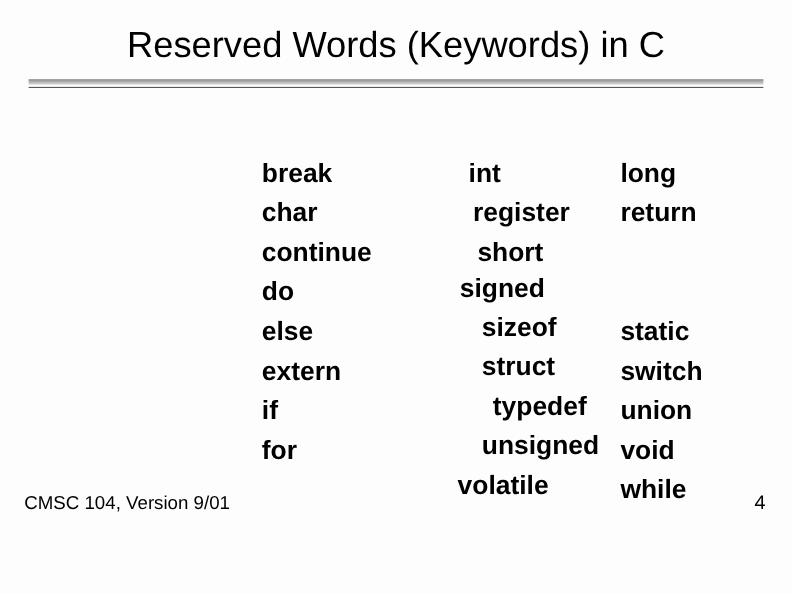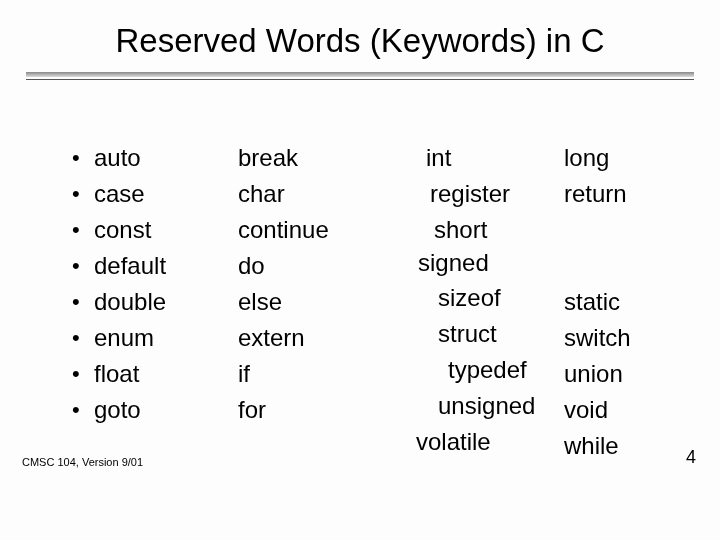--- a/index.html
+++ b/index.html
@@ -10,22 +10,22 @@
   .rule .bar { height: 5px; background: linear-gradient(to bottom, #888 0%, #aaa 40%, #ddd 100%); }
   .rule .line { height: 1px; background: #555; margin-top: 2px; }
   .content { position: relative; margin-top: 58px; height: 360px; }
   .col { position: absolute; top: 0; font-size: 24px; line-height: 36px; }
   .col1 { left: 28px; }
   .col2 { left: 194px; }
   .col3 { left: 372px; }
   .col4 { left: 520px; }
   .col1 li { list-style: none; position: relative; padding-left: 22px; }
   .col1 li::before { content: "•"; position: absolute; left: 0; top: 0; font-size: 22px; }
-  .col div { white-space: nowrap; }
-  .footer-left { position: absolute; left: 22px; bottom: 16px; font-size: 11px; }
+  .col div { white-space: nowrap; font-weight: bold; }
+  .footer-left { position: absolute; left: 22px; bottom: 16px; font-size: 17px; }
   .footer-right { position: absolute; right: 24px; bottom: 16px; font-size: 18px; }
   
   .c3-int      { margin-left: 10px; }
   .c3-register { margin-left: 14px; }
   .c3-short    { margin-left: 18px; }
   .c3-signed   { margin-left: 2px;  margin-top: -3px; }
   .c3-sizeof   { margin-left: 22px; margin-top: -1px; }
   .c3-struct   { margin-left: 22px; }
   .c3-typedef  { margin-left: 32px; }
   .c3-unsigned { margin-left: 22px; text-align: center; }
@@ -39,30 +39,20 @@
 <div class="slide">
   <div class="title">Reserved Words (Keywords) in C</div>
 
   <div class="rule">
     <div class="bar"></div>
     <div class="line"></div>
   </div>
 
   <div class="content">
 
-    <ul class="col col1">
-      <li>auto</li>
-      <li>case</li>
-      <li>const</li>
-      <li>default</li>
-      <li>double</li>
-      <li>enum</li>
-      <li>float</li>
-      <li>goto</li>
-    </ul>
 
     <div class="col col2">
       <div>break</div>
       <div>char</div>
       <div>continue</div>
       <div>do</div>
       <div>else</div>
       <div>extern</div>
       <div>if</div>
       <div>for</div>

